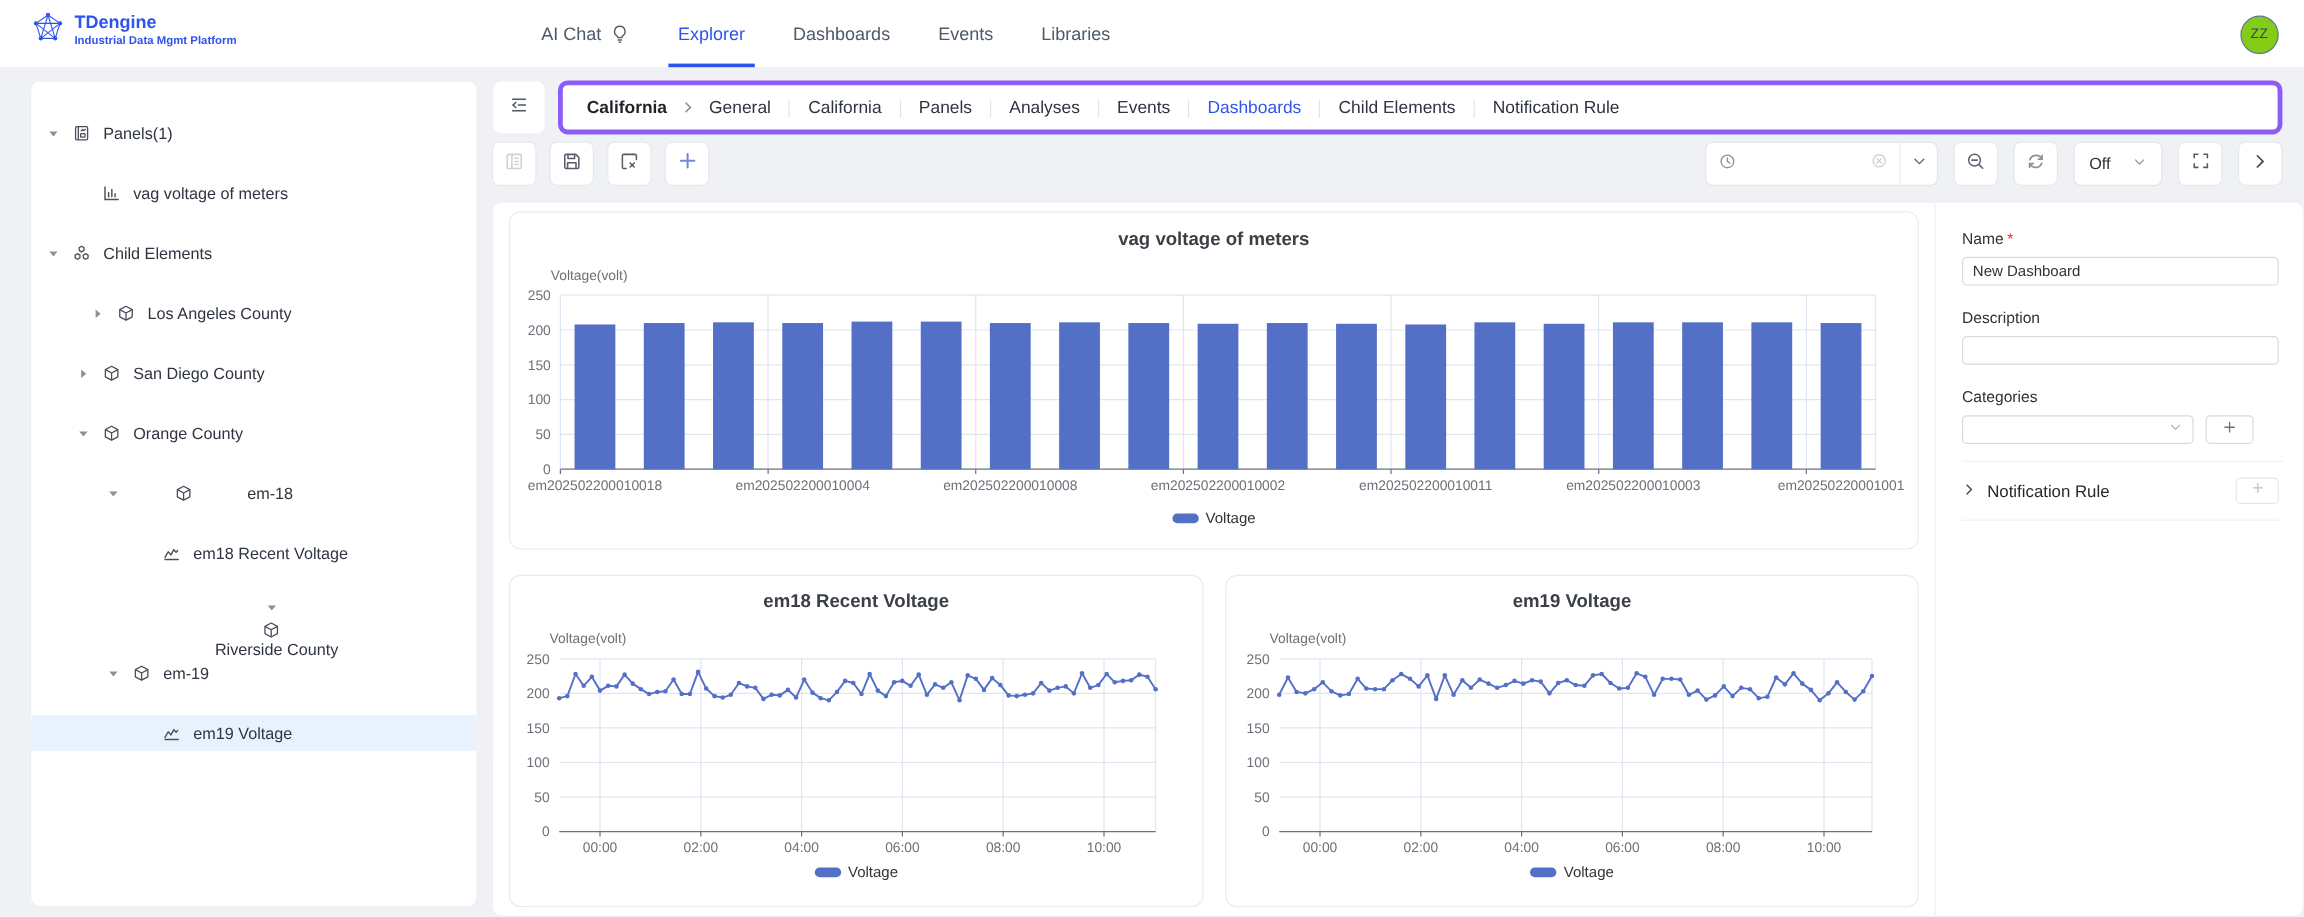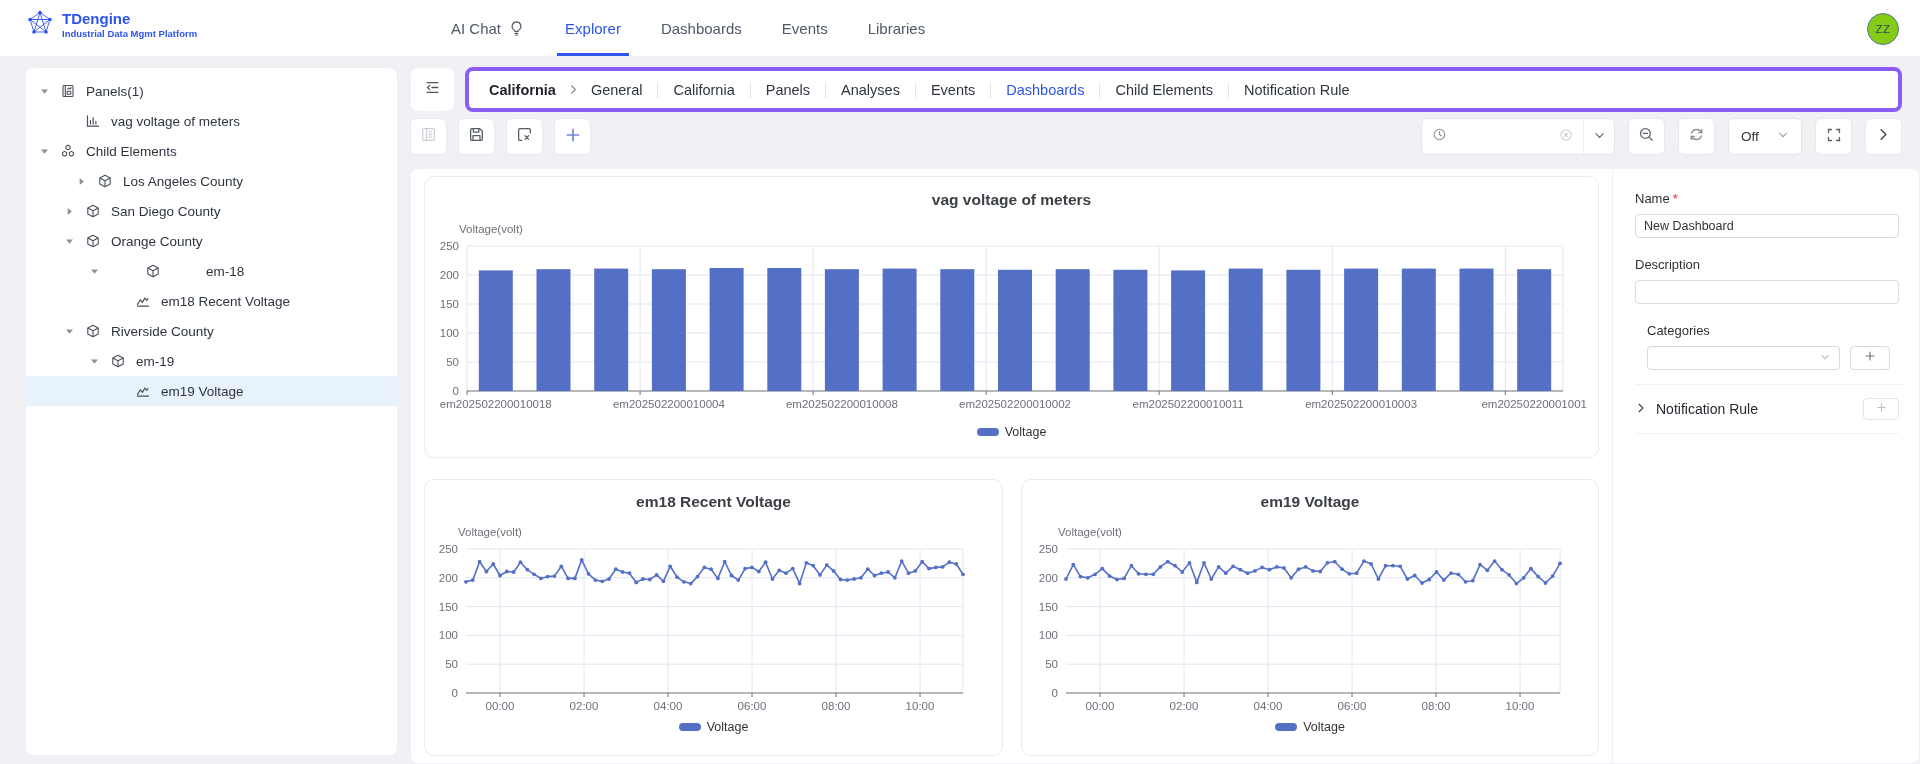--- a/index.html
+++ b/index.html
@@ -14,21 +14,21 @@
   .brand-txt{display:flex;flex-direction:column;line-height:1.1;}
   .brand-title{font-size:15px;font-weight:bold;color:#2f54eb;}
   .brand-sub{font-size:9.5px;font-weight:bold;color:#2f54eb;margin-top:2px;}
   .main-nav{position:absolute;left:415px;top:0;height:56px;display:flex;align-items:center;gap:40px;margin-left:36px;}
   .nav-item{position:relative;height:56px;display:flex;align-items:center;gap:7px;font-size:15px;color:#4e5969;cursor:pointer;}
   .nav-item.active{color:#2f54eb;}
   .nav-item.active::after{content:"";position:absolute;left:-8px;right:-8px;bottom:0;height:3px;background:#2f54eb;}
   .avatar{position:absolute;right:21px;top:13px;width:30px;height:30px;border-radius:50%;border:1.5px solid #5a7896;display:flex;align-items:center;justify-content:center;font-size:11.5px;color:#2c4961;letter-spacing:.5px;cursor:pointer;background:#84cc16;}
   
   .sidebar{position:absolute;left:25px;top:67px;width:373px;height:689px;background:#fff;border:1px solid #eef0f3;border-radius:8px;padding-top:8px;box-sizing:border-box;overflow:hidden;}
-  .tree-row{display:flex;align-items:center;height:30px;font-size:13.5px;color:#2e3440;cursor:pointer;white-space:nowrap;}
+  .tree-row{display:flex;align-items:center;height:30px;font-size:13.5px;color:#2e3440;cursor:pointer;white-space:nowrap;margin-top:20px;}
   .tree-row.sel{background:#e8f2fc;}
   .tree-caret{width:20px;display:flex;align-items:center;justify-content:flex-start;flex:0 0 20px;}
   .tree-ico{width:18px;display:flex;align-items:center;justify-content:center;flex:0 0 18px;margin-right:9px;}
   
   .collapse-btn{position:absolute;left:410px;top:67px;width:45px;height:45px;background:#fff;border:1px solid #f0f1f4;border-radius:8px;display:flex;align-items:center;justify-content:center;cursor:pointer;box-sizing:border-box;}
   .crumb-card{position:absolute;left:465px;top:67px;width:1437px;height:45px;background:#fff;border:4px solid #8b5cf6;border-radius:8px;display:flex;align-items:center;padding:0 20px;box-sizing:border-box;}
   .crumb-root{font-size:14.5px;font-weight:bold;color:#1f2329;cursor:pointer;}
   .crumb-chev{margin:0 12px;display:flex;align-items:center;}
   .crumb-tab{font-size:14.5px;color:#2e3440;cursor:pointer;}
   .crumb-tab.active{color:#2f54eb;}
@@ -221,21 +221,21 @@
     <div class="tree-row" style="padding-left: 88px;">
       <span class="tree-caret"></span>
       <span class="tree-ico">
         <svg width="16" height="16" viewBox="0 0 16 16" fill="none" stroke="#4a505b" stroke-width="1.2" stroke-linecap="round" stroke-linejoin="round">
           <path d="M2.5 11.5 5.2 6.8l2.2 2.6 2.5-4.4 1.8 2.3 1.3-1.6"></path>
           <path d="M2.5 13.2h11"></path>
         </svg>
       </span>
       <span>em18 Recent Voltage</span>
     </div>
-    <div class="tree-row" style="padding-left: 38px;">
+    <div class="tree-row" style="padding-left: 38px; flex-direction: column;">
       <span class="tree-caret">
         <svg width="11" height="11" viewBox="0 0 12 12">
           <path d="M2.2 3.8h7.6L6 8.4z" fill="#8b919b"></path>
         </svg>
       </span>
       <span class="tree-ico">
         <svg width="16" height="16" viewBox="0 0 16 16" fill="none" stroke="#4a505b" stroke-width="1.1" stroke-linejoin="round">
           <path d="M8 2.2 13.2 5v6L8 13.8 2.8 11V5z"></path>
           <path d="M2.8 5 8 7.8 13.2 5 M8 7.8v6"></path>
         </svg>
@@ -698,21 +698,21 @@
 
   <div class="props">
     <div class="fld">
       <div class="fld-label"><span>Name</span><span class="req">*</span></div>
       <input class="txt-input" value="New Dashboard" style="">
     </div>
     <div class="fld">
       <div class="fld-label">Description</div>
       <input class="txt-input" value="" style="">
     </div>
-    <div class="fld" style="margin-bottom:0;margin-left:12px;">
+    <div class="fld" style="margin-bottom:0;">
       <div class="fld-label">Categories</div>
       <div class="cat-row">
         <div class="select">
           <span>
             <svg width="12" height="12" viewBox="0 0 16 16" fill="none" stroke="#b6bbc4" stroke-width="1.4" stroke-linecap="round">
                 <path d="M3.5 5.8 8 10.3l4.5-4.5"></path>
               </svg>
           </span>
         </div>
         <div class="sq-add">

